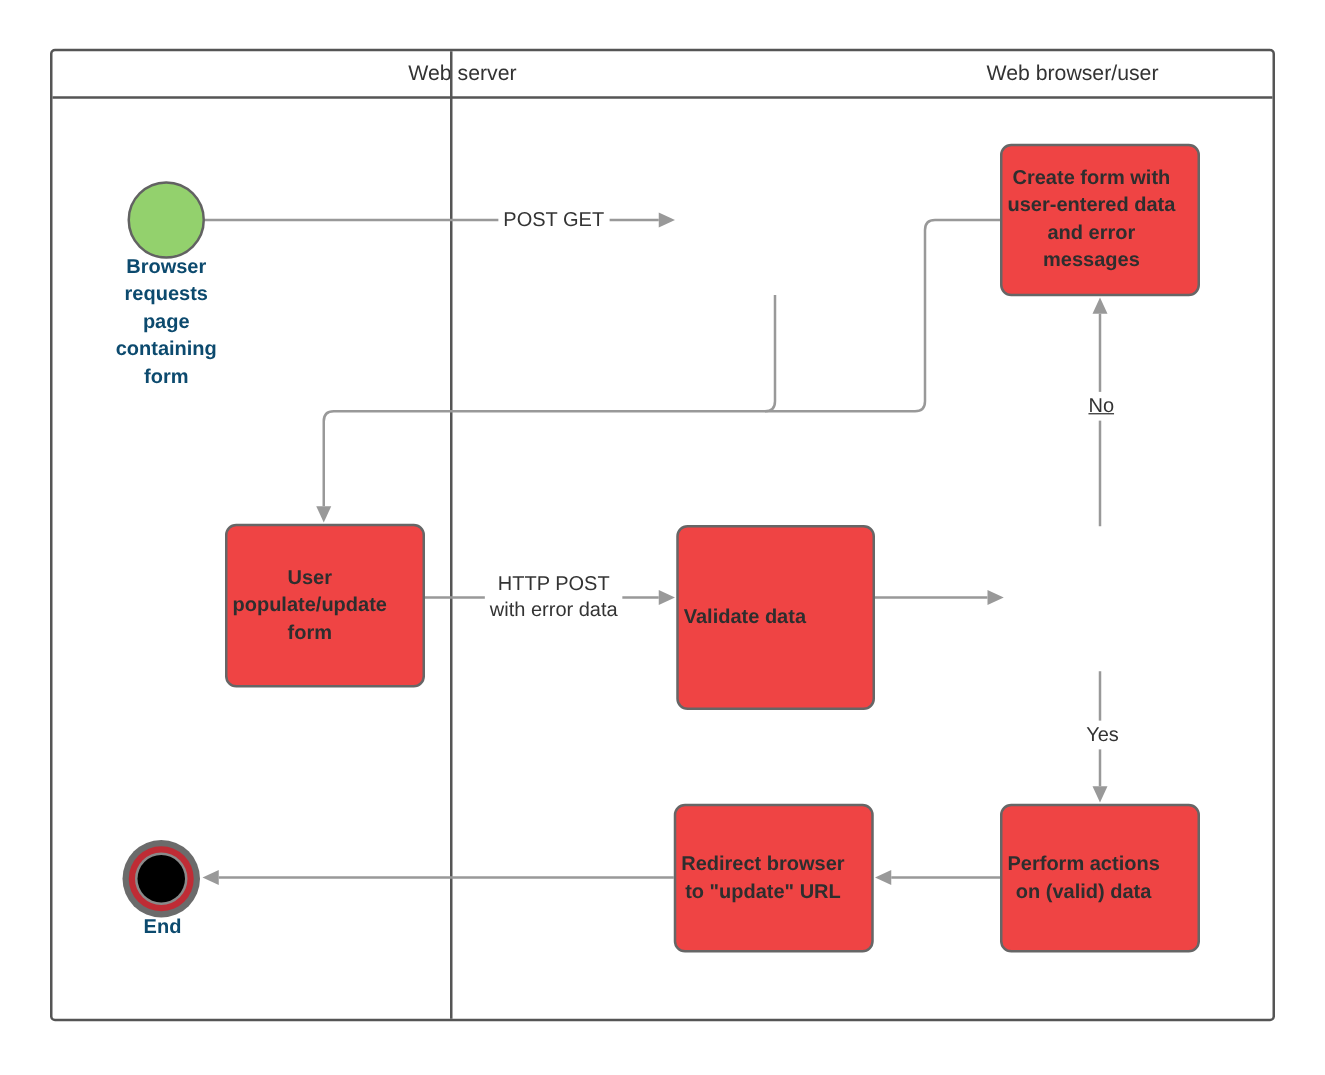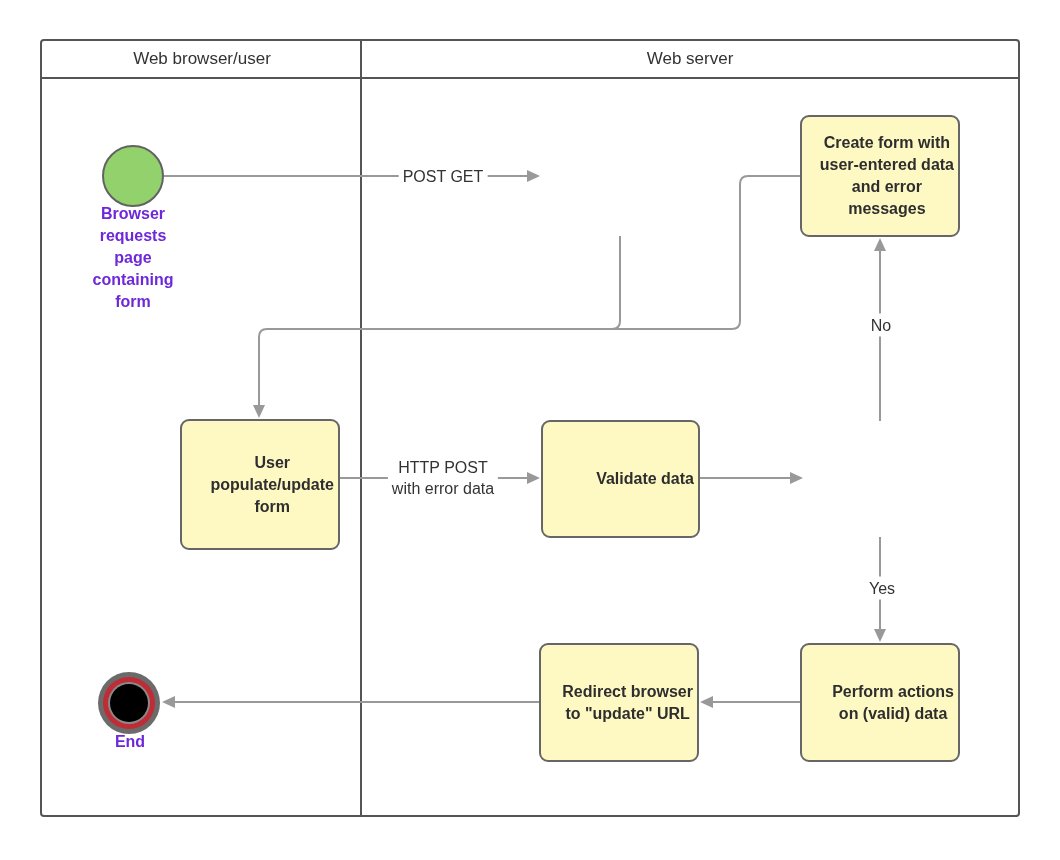--- a/index.html
+++ b/index.html
@@ -77,26 +77,26 @@
     font-size: 16px;
     line-height: 21px;
     color: var(--text);
     white-space: pre-line;
     text-align: center;
   }
 
   
   .activity {
     position: absolute;
-    background: #fef9c3;
+    background: #ef4444;
     border: 2px solid var(--shape-border);
     border-radius: 9px;
     display: flex;
     align-items: center;
-    justify-content: flex-end;
+    justify-content: flex-start;
     text-align: center;
     font-weight: bold;
     font-size: 16px;
     line-height: 22px;
     color: #2e2e2e;
     white-space: pre-line;
     padding: 4px;
   }
 
   
@@ -107,21 +107,21 @@
     border-radius: 50%;
     background: var(--start-fill);
     border: 2.5px solid #626262;
   }
   .node-label {
     position: absolute;
     transform: translateX(-50%);
     font-weight: bold;
     font-size: 16px;
     line-height: 22px;
-    color: #6d28d9;
+    color: #0c4a6e;
     text-align: center;
     white-space: pre-line;
   }
   .start-label { left: 133px; top: 203px; }
   .end-label   { left: 130px; top: 731px; }
 
   
   .end-node {
     position: absolute;
     left: 98px; top: 672px;
@@ -164,22 +164,22 @@
     color: #2e2e2e;
   }
 </style>
 </head>
 <body>
 
 <div id="canvas">
 
   <div class="pool">
     <div class="pool-header">
+      <div class="lane-title lane-2">Web server</div>
       <div class="lane-title lane-1">Web browser/user</div>
-      <div class="lane-title lane-2">Web server</div>
     </div>
     <div class="lane-divider"></div>
   </div>
 
   <svg class="connectors" viewBox="0 0 1060 860" xmlns="http://www.w3.org/2000/svg">
     <g>
       <path d="M 164 176 H 527"></path>
       <polygon points="527,170 527,182 540,176"></polygon>
     </g>
     <g>
@@ -211,21 +211,21 @@
     </g>
     <g>
       <path d="M 539 702 H 175"></path>
       <polygon points="175,696 175,708 162,702"></polygon>
     </g>
   </svg>
 
   <div class="edge-label" style="left:443px; top:176px;">POST GET</div>
   <div class="edge-label" style="left:443px; top:478px;">HTTP POST
 with error data</div>
-  <div class="edge-label" style="left:881px; top:325px;">No</div>
+  <div class="edge-label" style="left:881px; top:325px;text-decoration:underline;">No</div>
   <div class="edge-label" style="left:882px; top:588px;">Yes</div>
 
   <div class="start-node"></div>
   <div class="node-label start-label">Browser
 requests
 page
 containing
 form</div>
 
 
@@ -235,21 +235,21 @@
 and error
 messages</span>
   </div>
 
   <div class="activity" style="left:180px; top:419px; width:160px; height:131px;">
     <span>User
 populate/update
 form</span>
   </div>
 
-  <div class="activity" style="left:541px; top:420px; width:159px; height:118px;">
+  <div class="activity" style="left:541px; top:420px; width:159px; height:148px;">
     <span>Validate data</span>
   </div>
 
   <div class="activity" style="left:800px; top:643px; width:160px; height:119px;">
     <span>Perform actions
 on (valid) data</span>
   </div>
 
   <div class="activity" style="left:539px; top:643px; width:160px; height:119px;">
     <span>Redirect browser

